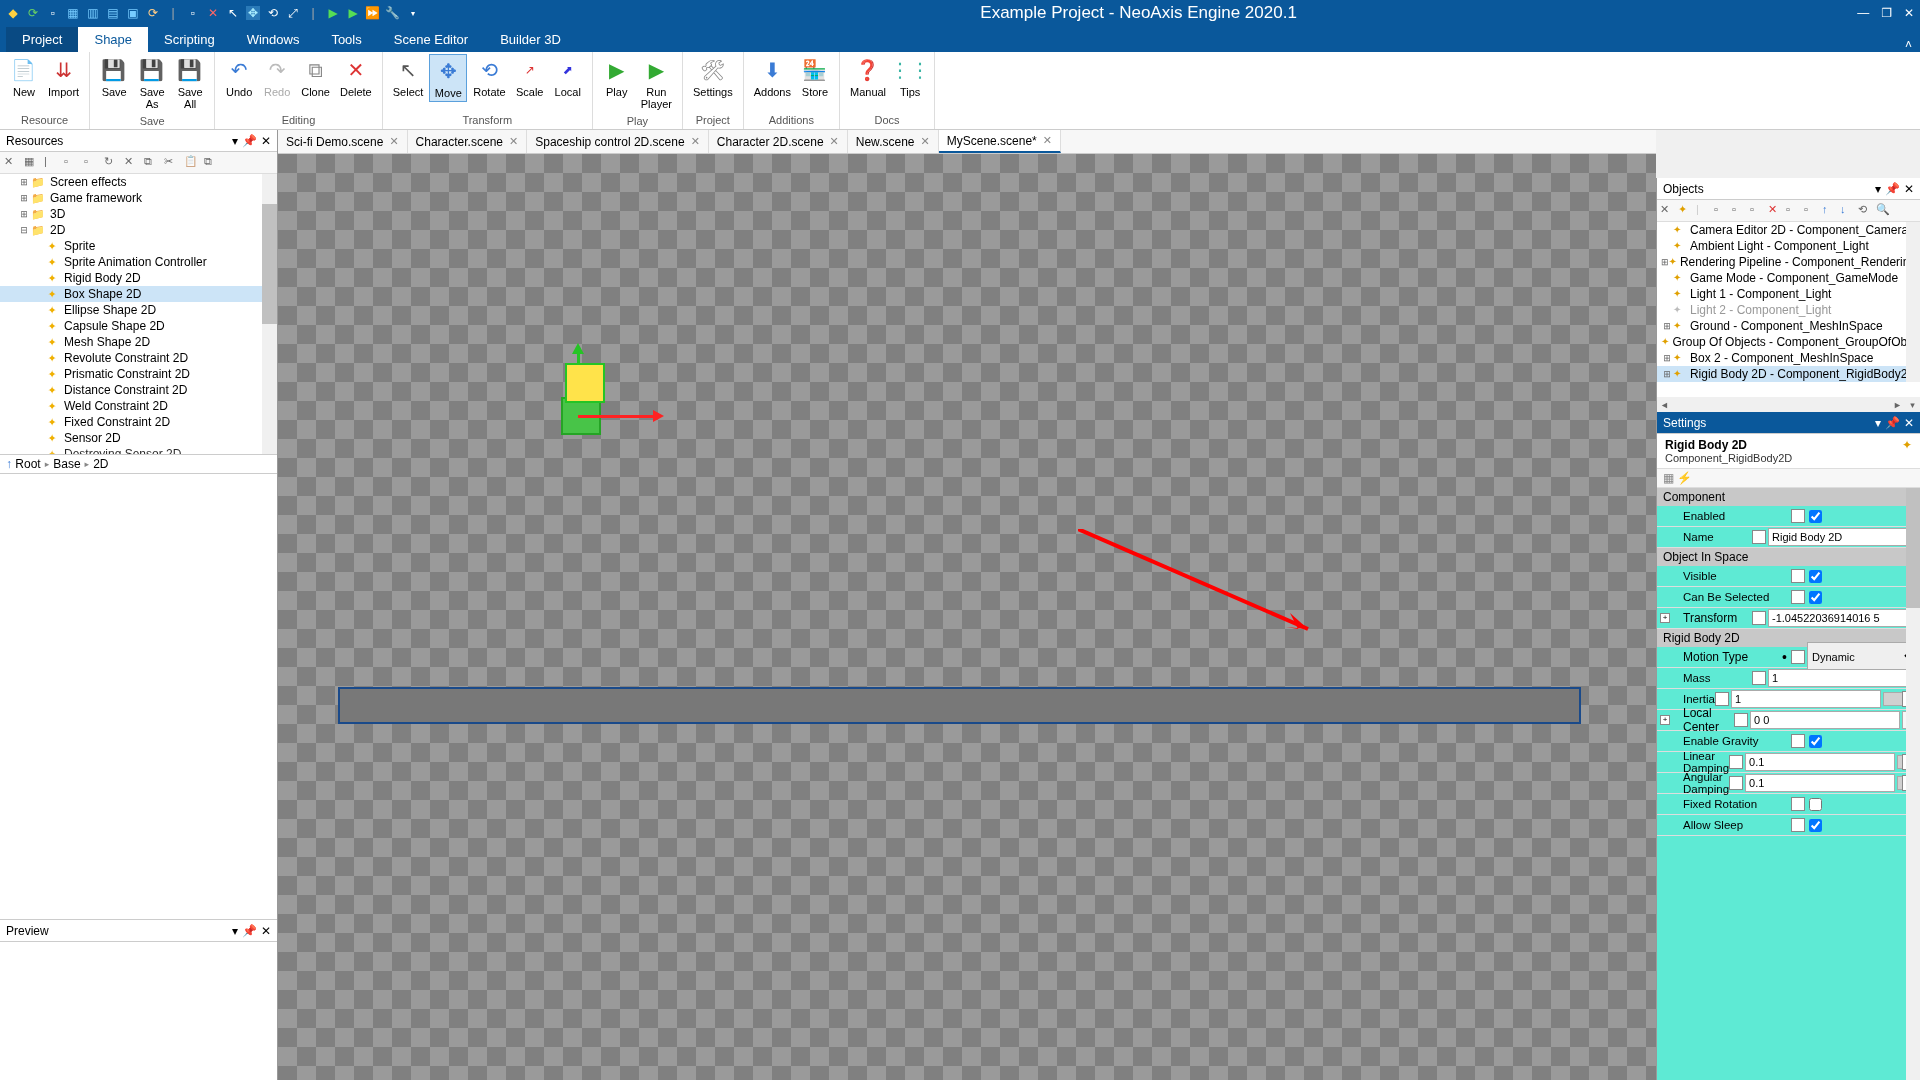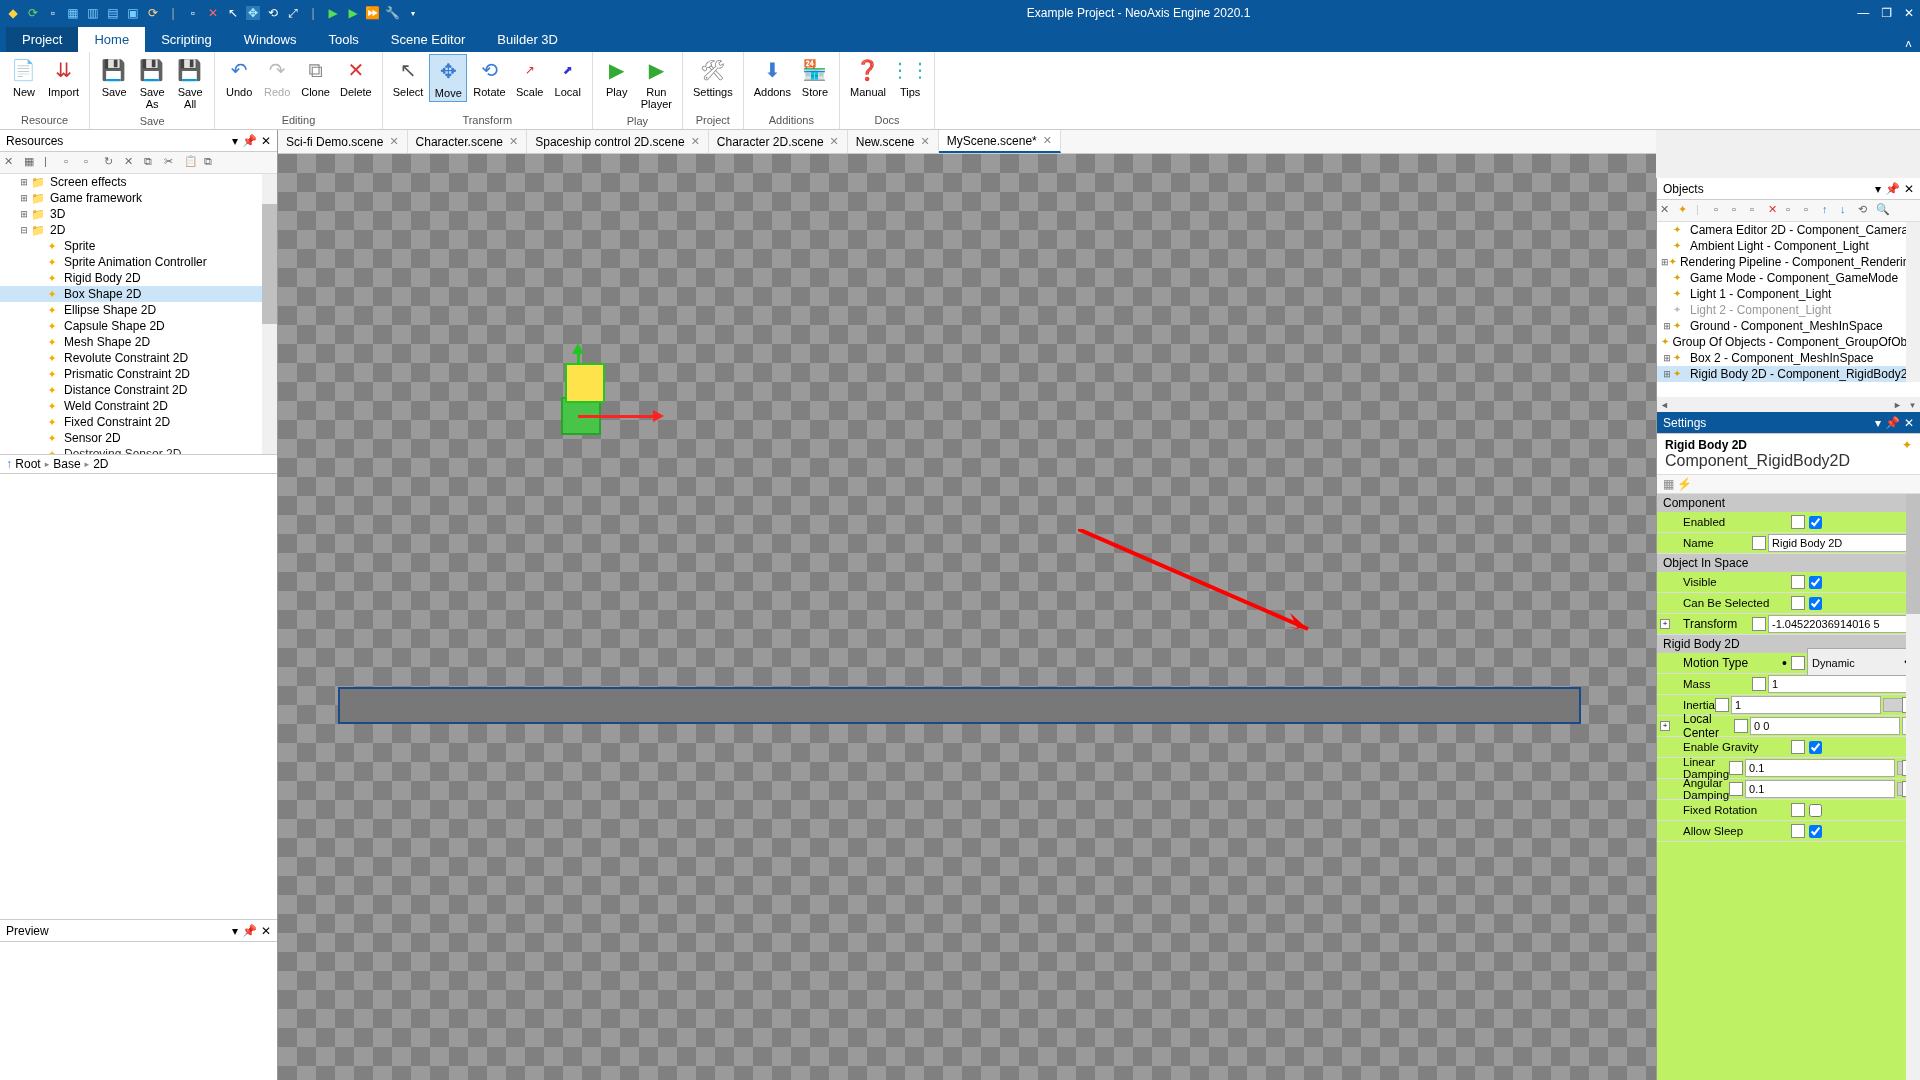--- a/index.html
+++ b/index.html
@@ -3,21 +3,21 @@
 <meta charset="utf-8">
 <style>
 * { margin: 0; padding: 0; box-sizing: border-box; font-family: "Segoe UI", Tahoma, sans-serif; font-size: 12px; }
 html, body { width: 100%; height: 100%; overflow: hidden; background: #f0f0f0; }
 .app { display: flex; flex-direction: column; height: 100vh; }
 
 
 .titlebar { height: 26px; background: #0a589b; color: #fff; display: flex; align-items: center; padding: 0 6px; }
 .titlebar .qat { display: flex; gap: 6px; align-items: center; }
 .titlebar .qat .ico { width: 14px; height: 14px; display: flex; align-items: center; justify-content: center; font-size: 12px; }
-.titlebar .title { flex: 1; text-align: center; font-size: 12px; }
+.titlebar .title { flex: 1; text-align: center; font-size: 17px; }
 .titlebar .winbtns { display: flex; gap: 12px; font-size: 14px; }
 
 
 .menutabs { height: 26px; background: #0a589b; display: flex; align-items: flex-end; padding-left: 6px; }
 .menutabs .tab { padding: 5px 16px; color: #fff; cursor: pointer; font-size: 13px; }
 .menutabs .tab.project { background: #094a83; }
 .menutabs .tab.active { background: #fff; color: #0a589b; }
 .menutabs .collapse { margin-left: auto; color: #fff; padding: 0 8px; }
 
 
@@ -95,23 +95,23 @@
 .objitem.dim { color: #999; }
 .objitem .tw { width: 12px; text-align: center; font-size: 9px; color: #666; }
 .objitem .oic { width: 14px; height: 12px; margin-right: 3px; color: #e0a000; font-size: 10px; }
 .objscroll-h { height: 15px; background: #f0f0f0; display: flex; align-items: center; }
 .objscroll-h .ar { width: 15px; text-align: center; color: #666; font-size: 9px; }
 .objscroll-v { position: absolute; right: 0; top: 0; width: 14px; height: calc(100% - 15px); background: #f0f0f0; }
 
 
 .settingshdr { background: #fff; padding: 4px 8px; }
 .settingstitle { font-weight: bold; font-size: 12px; }
-.settingssub { font-size: 16px; color: #333; }
+.settingssub { font-size: 11px; color: #333; }
 .settingstb { height: 20px; background: #f7f7f7; border-top: 1px solid #ddd; border-bottom: 1px solid #ddd; padding: 2px 6px; }
-.propgrid { flex: 1; overflow-y: auto; background: #bef264; font-size: 12px; position: relative; }
+.propgrid { flex: 1; overflow-y: auto; background: #5eead4; font-size: 12px; position: relative; }
 .propcat { background: #c8c8c8; padding: 2px 6px; font-size: 12px; }
 .proprow { display: flex; align-items: center; height: 21px; border-bottom: 1px solid #ddd; }
 .propname { width: 134px; padding-left: 26px; font-size: 11.5px; display: flex; align-items: center; position: relative; }
 .propname .exp { position: absolute; left: 3px; width: 10px; height: 10px; border: 1px solid #888; font-size: 8px; text-align: center; line-height: 8px; background: #fff; }
 .propname .dot { position: absolute; right: 4px; font-size: 14px; }
 .propval { flex: 1; display: flex; align-items: center; gap: 2px; padding-right: 2px; }
 .propval .swatch { width: 14px; height: 14px; border: 1px solid #888; background: #fff; }
 .propval input[type=text] { flex: 1; height: 18px; border: 1px solid #aaa; padding: 0 3px; font-size: 11px; min-width: 0; }
 .propval input[type=checkbox] { margin-left: 2px; }
 .propval .slider { width: 38px; height: 14px; background: #d0d0d0; position: relative; border: 1px solid #aaa; }
@@ -156,21 +156,21 @@
     <div class="title">Example Project - NeoAxis Engine 2020.1</div>
     <div class="winbtns">
       <span>—</span>
       <span>❐</span>
       <span>✕</span>
     </div>
   </div>
 
   <div class="menutabs">
     <div class="tab project">Project</div>
-    <div class="tab active">Home</div>
+    <div class="tab active">Shape</div>
     <div class="tab">Scripting</div>
     <div class="tab">Windows</div>
     <div class="tab">Tools</div>
     <div class="tab">Scene Editor</div>
     <div class="tab">Builder 3D</div>
     <div class="collapse">˄</div>
   </div>
 
   <div class="ribbon">
     <div class="rgroup">

